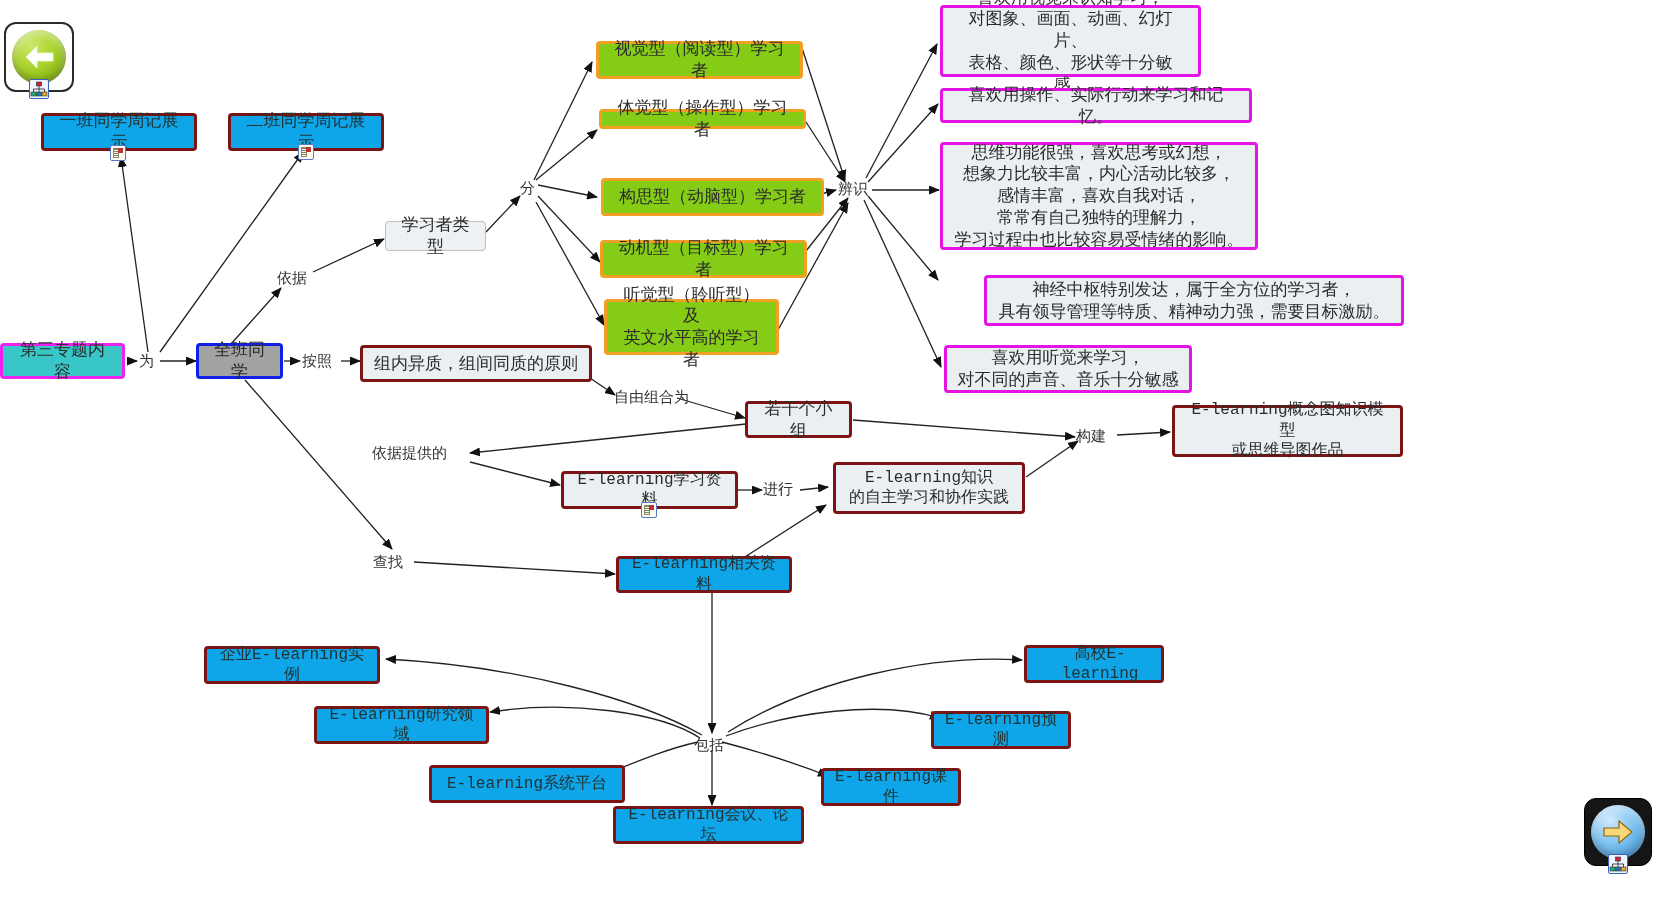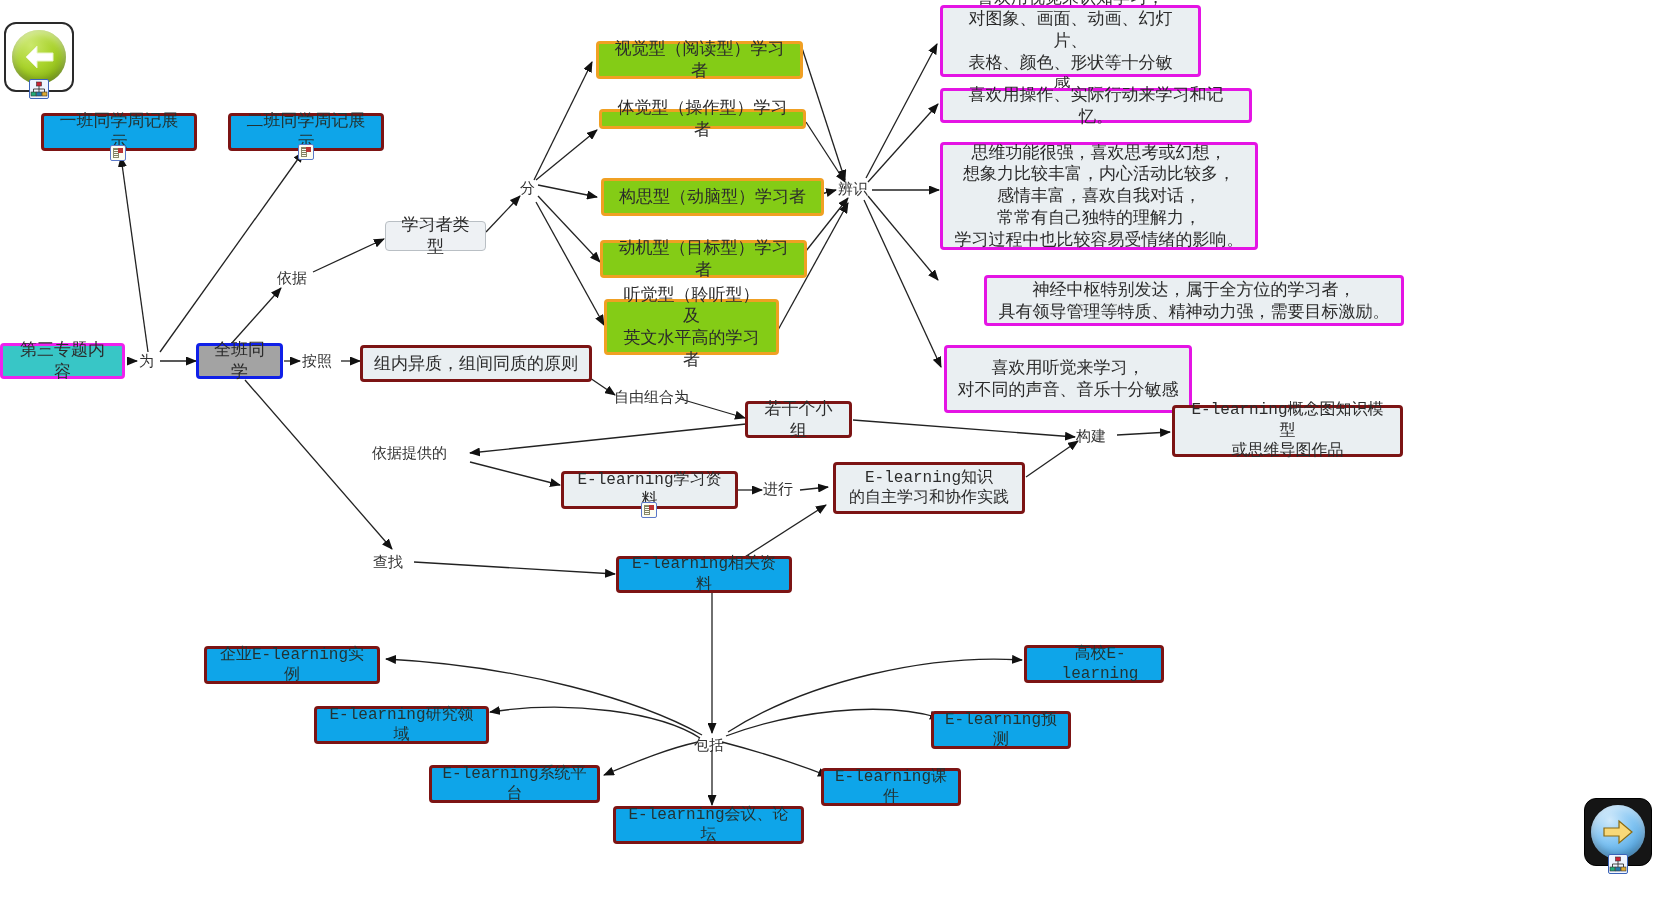--- a/index.html
+++ b/index.html
@@ -308,21 +308,21 @@
 感情丰富，喜欢自我对话，
 常常有自己独特的理解力，
 学习过程中也比较容易受情绪的影响。</span>
   </div>
 
   <div class="node n-gray-magenta" style="left:940px; top:275px; width:420px; height:51px;margin-left:44px;">
     <span>神经中枢特别发达，属于全方位的学习者，
 具有领导管理等特质、精神动力强，需要目标激励。</span>
   </div>
 
-  <div class="node n-gray-magenta" style="left:944px; top:345px; width:248px; height:68px;">
+  <div class="node n-gray-magenta" style="left:944px; top:345px; width:248px; height:48px;">
     <span>喜欢用听觉来学习，
 对不同的声音、音乐十分敏感</span>
   </div>
 
   <div class="node n-gray-dark" style="left:745px; top:401px; width:107px; height:37px;">
     <span>若干个小组</span>
   </div>
 
   <div class="node n-gray-dark mono" style="left:561px; top:471px; width:177px; height:38px;">
     <span>E-learning学习资料</span>
@@ -344,21 +344,21 @@
   </div>
 
   <div class="node n-teal-dark mono" style="left:204px; top:646px; width:176px; height:38px;">
     <span>企业E-learning实例</span>
   </div>
 
   <div class="node n-teal-dark mono" style="left:314px; top:706px; width:175px; height:38px;">
     <span>E-learning研究领域</span>
   </div>
 
-  <div class="node n-teal-dark mono" style="left:429px; top:765px; width:171px; height:38px;justify-content:flex-end;">
+  <div class="node n-teal-dark mono" style="left:429px; top:765px; width:196px; height:38px;">
     <span>E-learning系统平台</span>
   </div>
 
   <div class="node n-teal-dark mono" style="left:613px; top:806px; width:191px; height:38px;">
     <span>E-learning会议、论坛</span>
   </div>
 
   <div class="node n-teal-dark mono" style="left:821px; top:768px; width:140px; height:38px;">
     <span>E-learning课件</span>
   </div>

